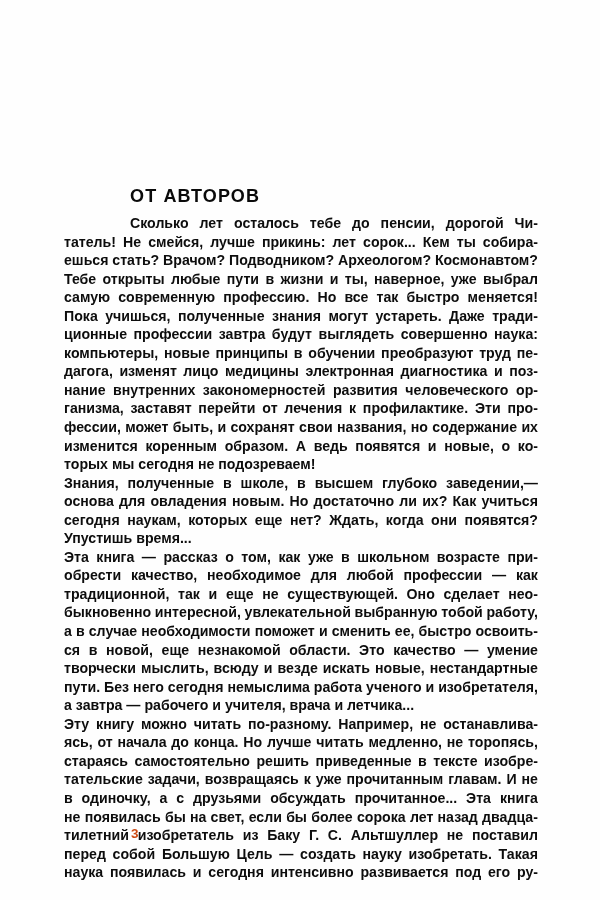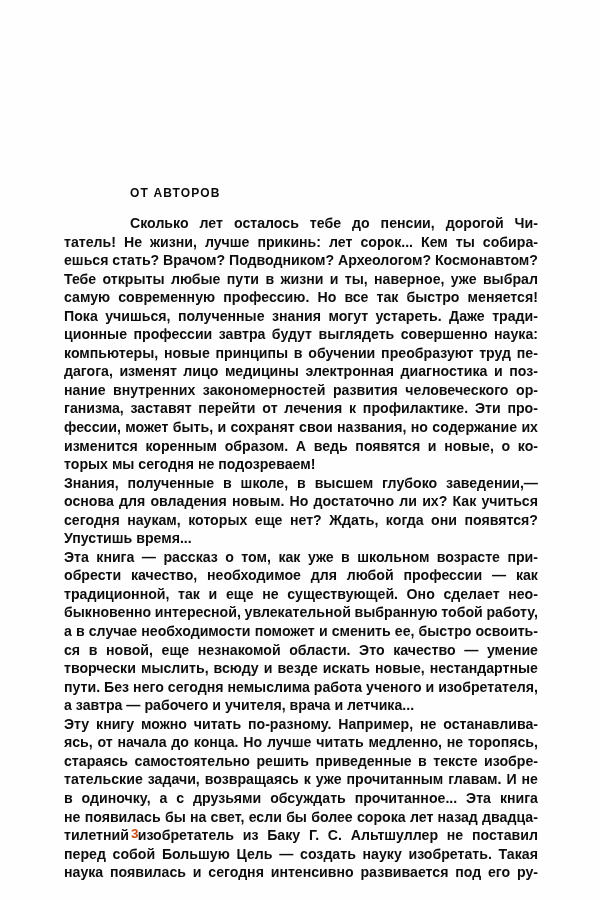--- a/index.html
+++ b/index.html
@@ -23,21 +23,21 @@
     width: 600px;
     height: 900px;
     background: #fefefe;
   }
 
   
   .heading {
     position: absolute;
     left: 130px;
     top: 186px;
-    font-size: 12px;
+    font-size: 18px;
     font-weight: 700;
     letter-spacing: 1.15px;
     color: #0a0a0a;
     white-space: nowrap;
     -webkit-font-smoothing: none;
   }
 
   
   .textblock {
     position: absolute;
@@ -110,21 +110,21 @@
           <span>осталось</span>
           <span>тебе</span>
           <span>до</span>
           <span>пенсии,</span>
           <span>дорогой</span>
           <span>Чи-</span>
         </div>
         <div class="line j">
           <span>татель!</span>
           <span>Не</span>
-          <span>жизни,</span>
+          <span>смейся,</span>
           <span>лучше</span>
           <span>прикинь:</span>
           <span>лет</span>
           <span>сорок...</span>
           <span>Кем</span>
           <span>ты</span>
           <span>собира-</span>
         </div>
         <div class="line j">
           <span>ешься</span>

